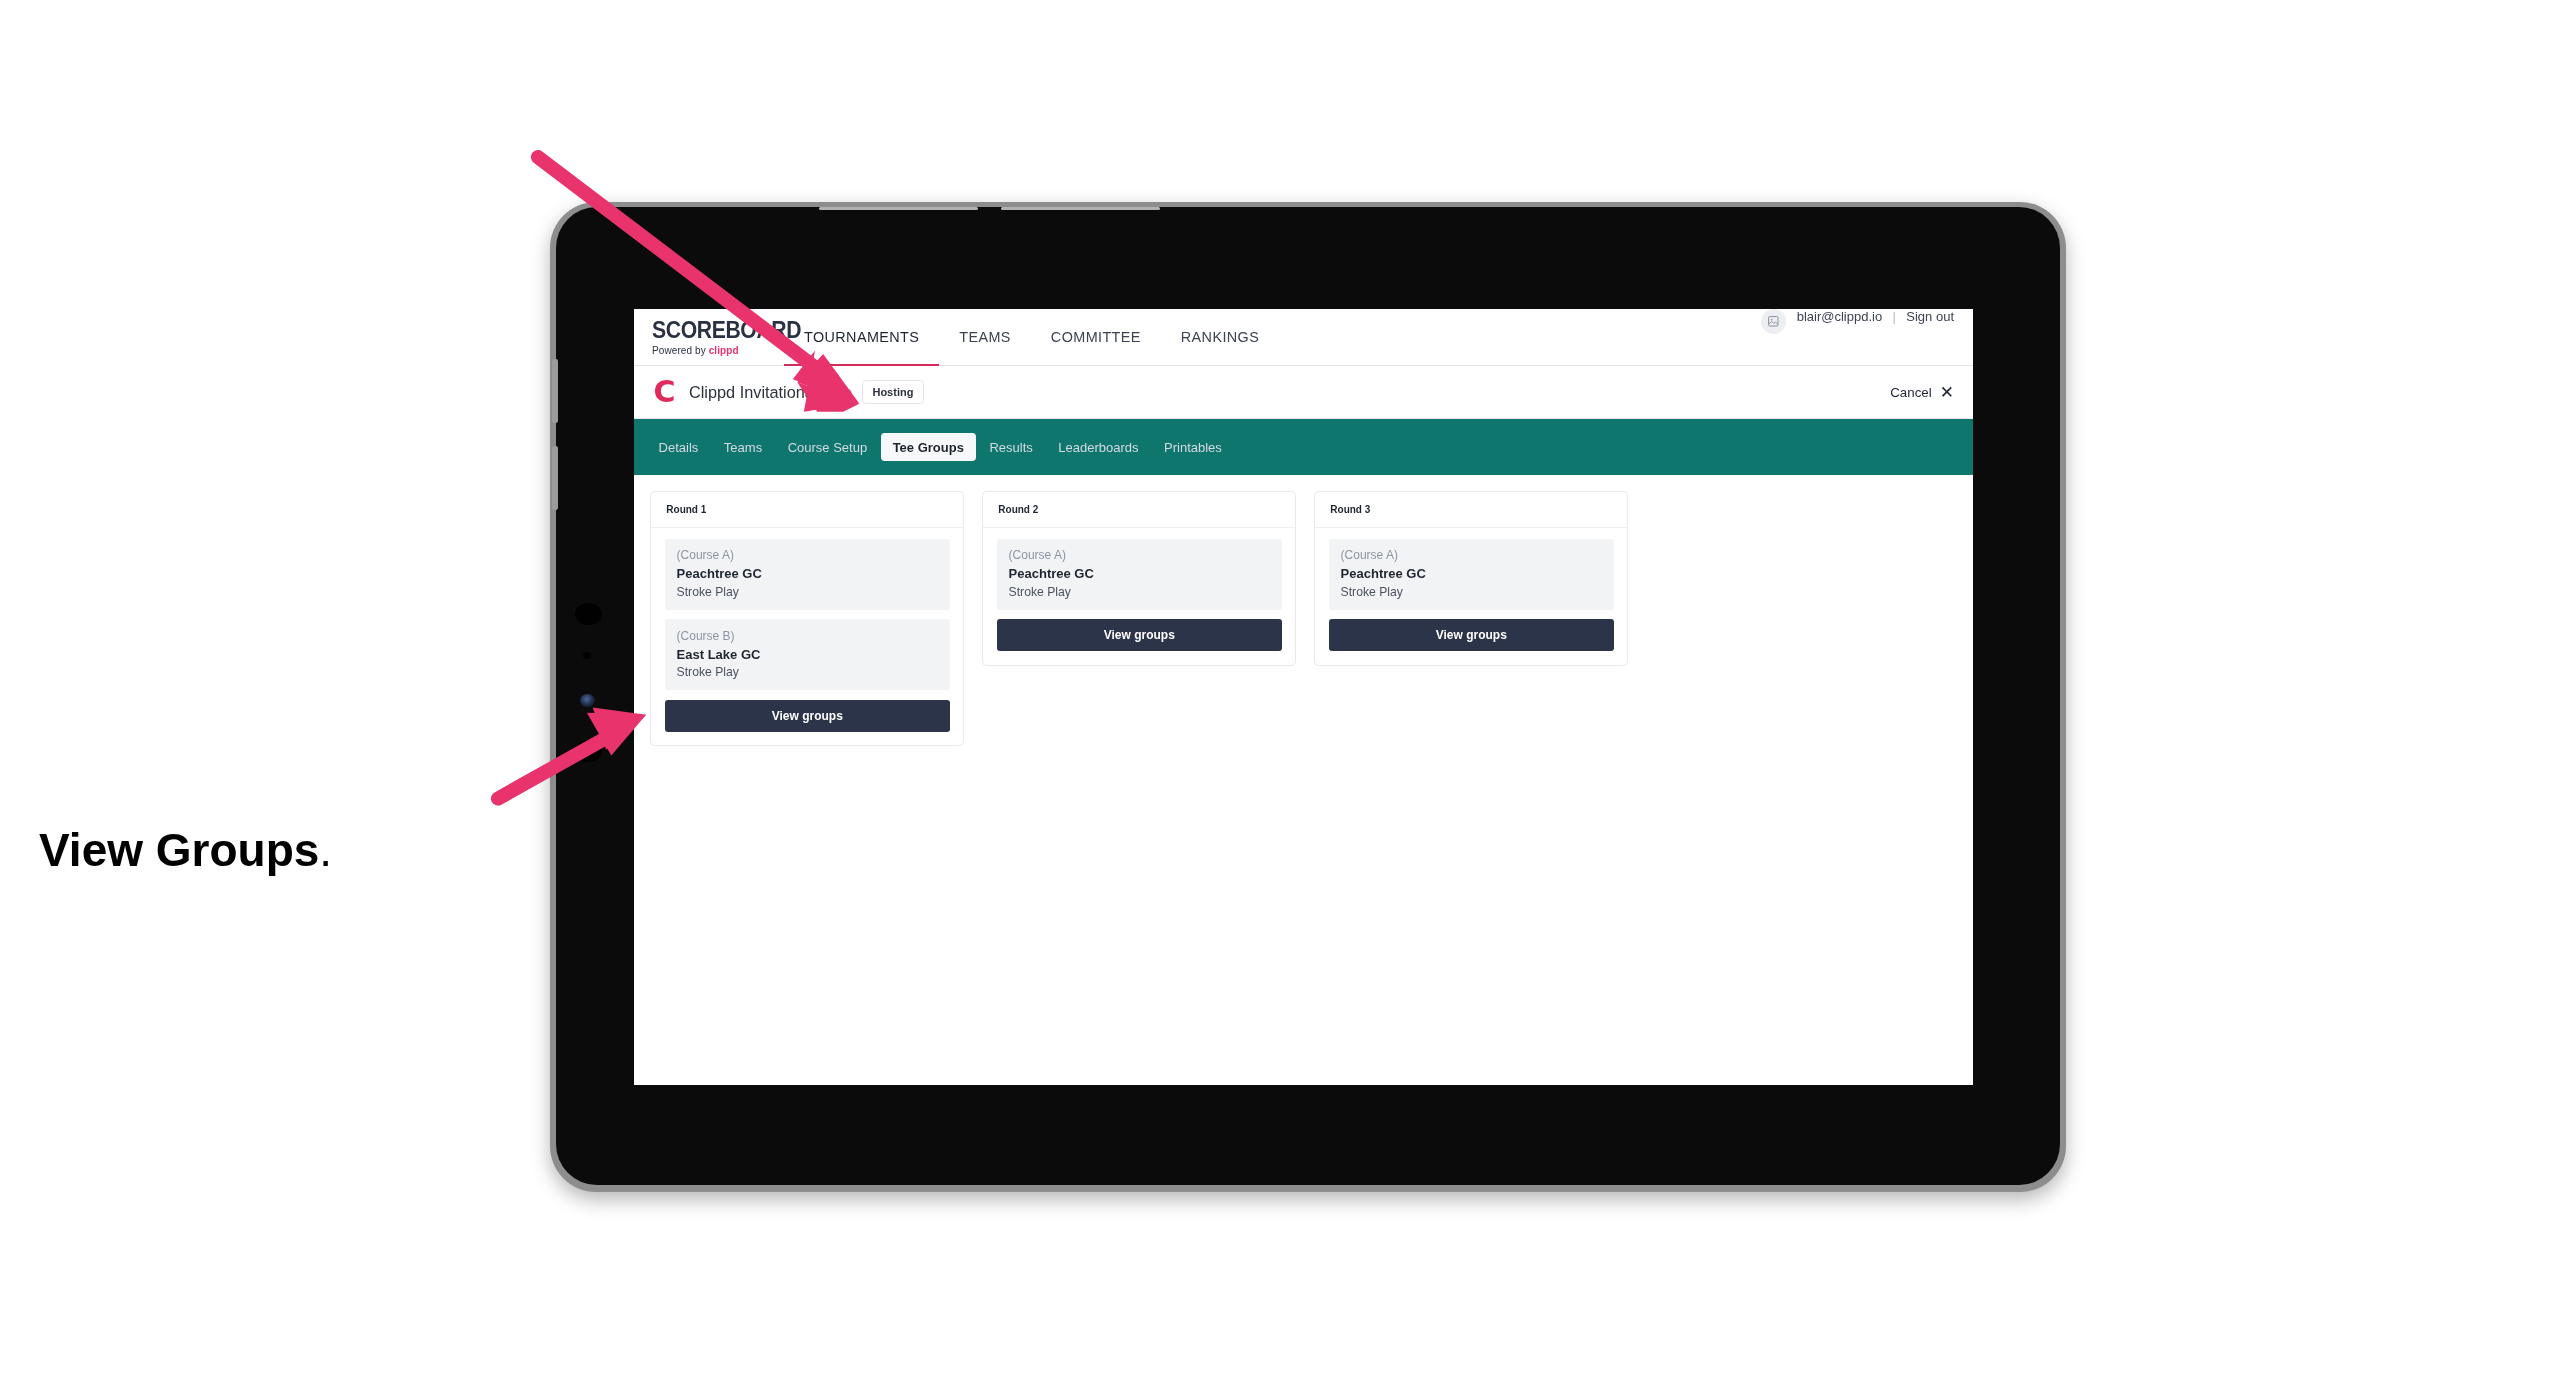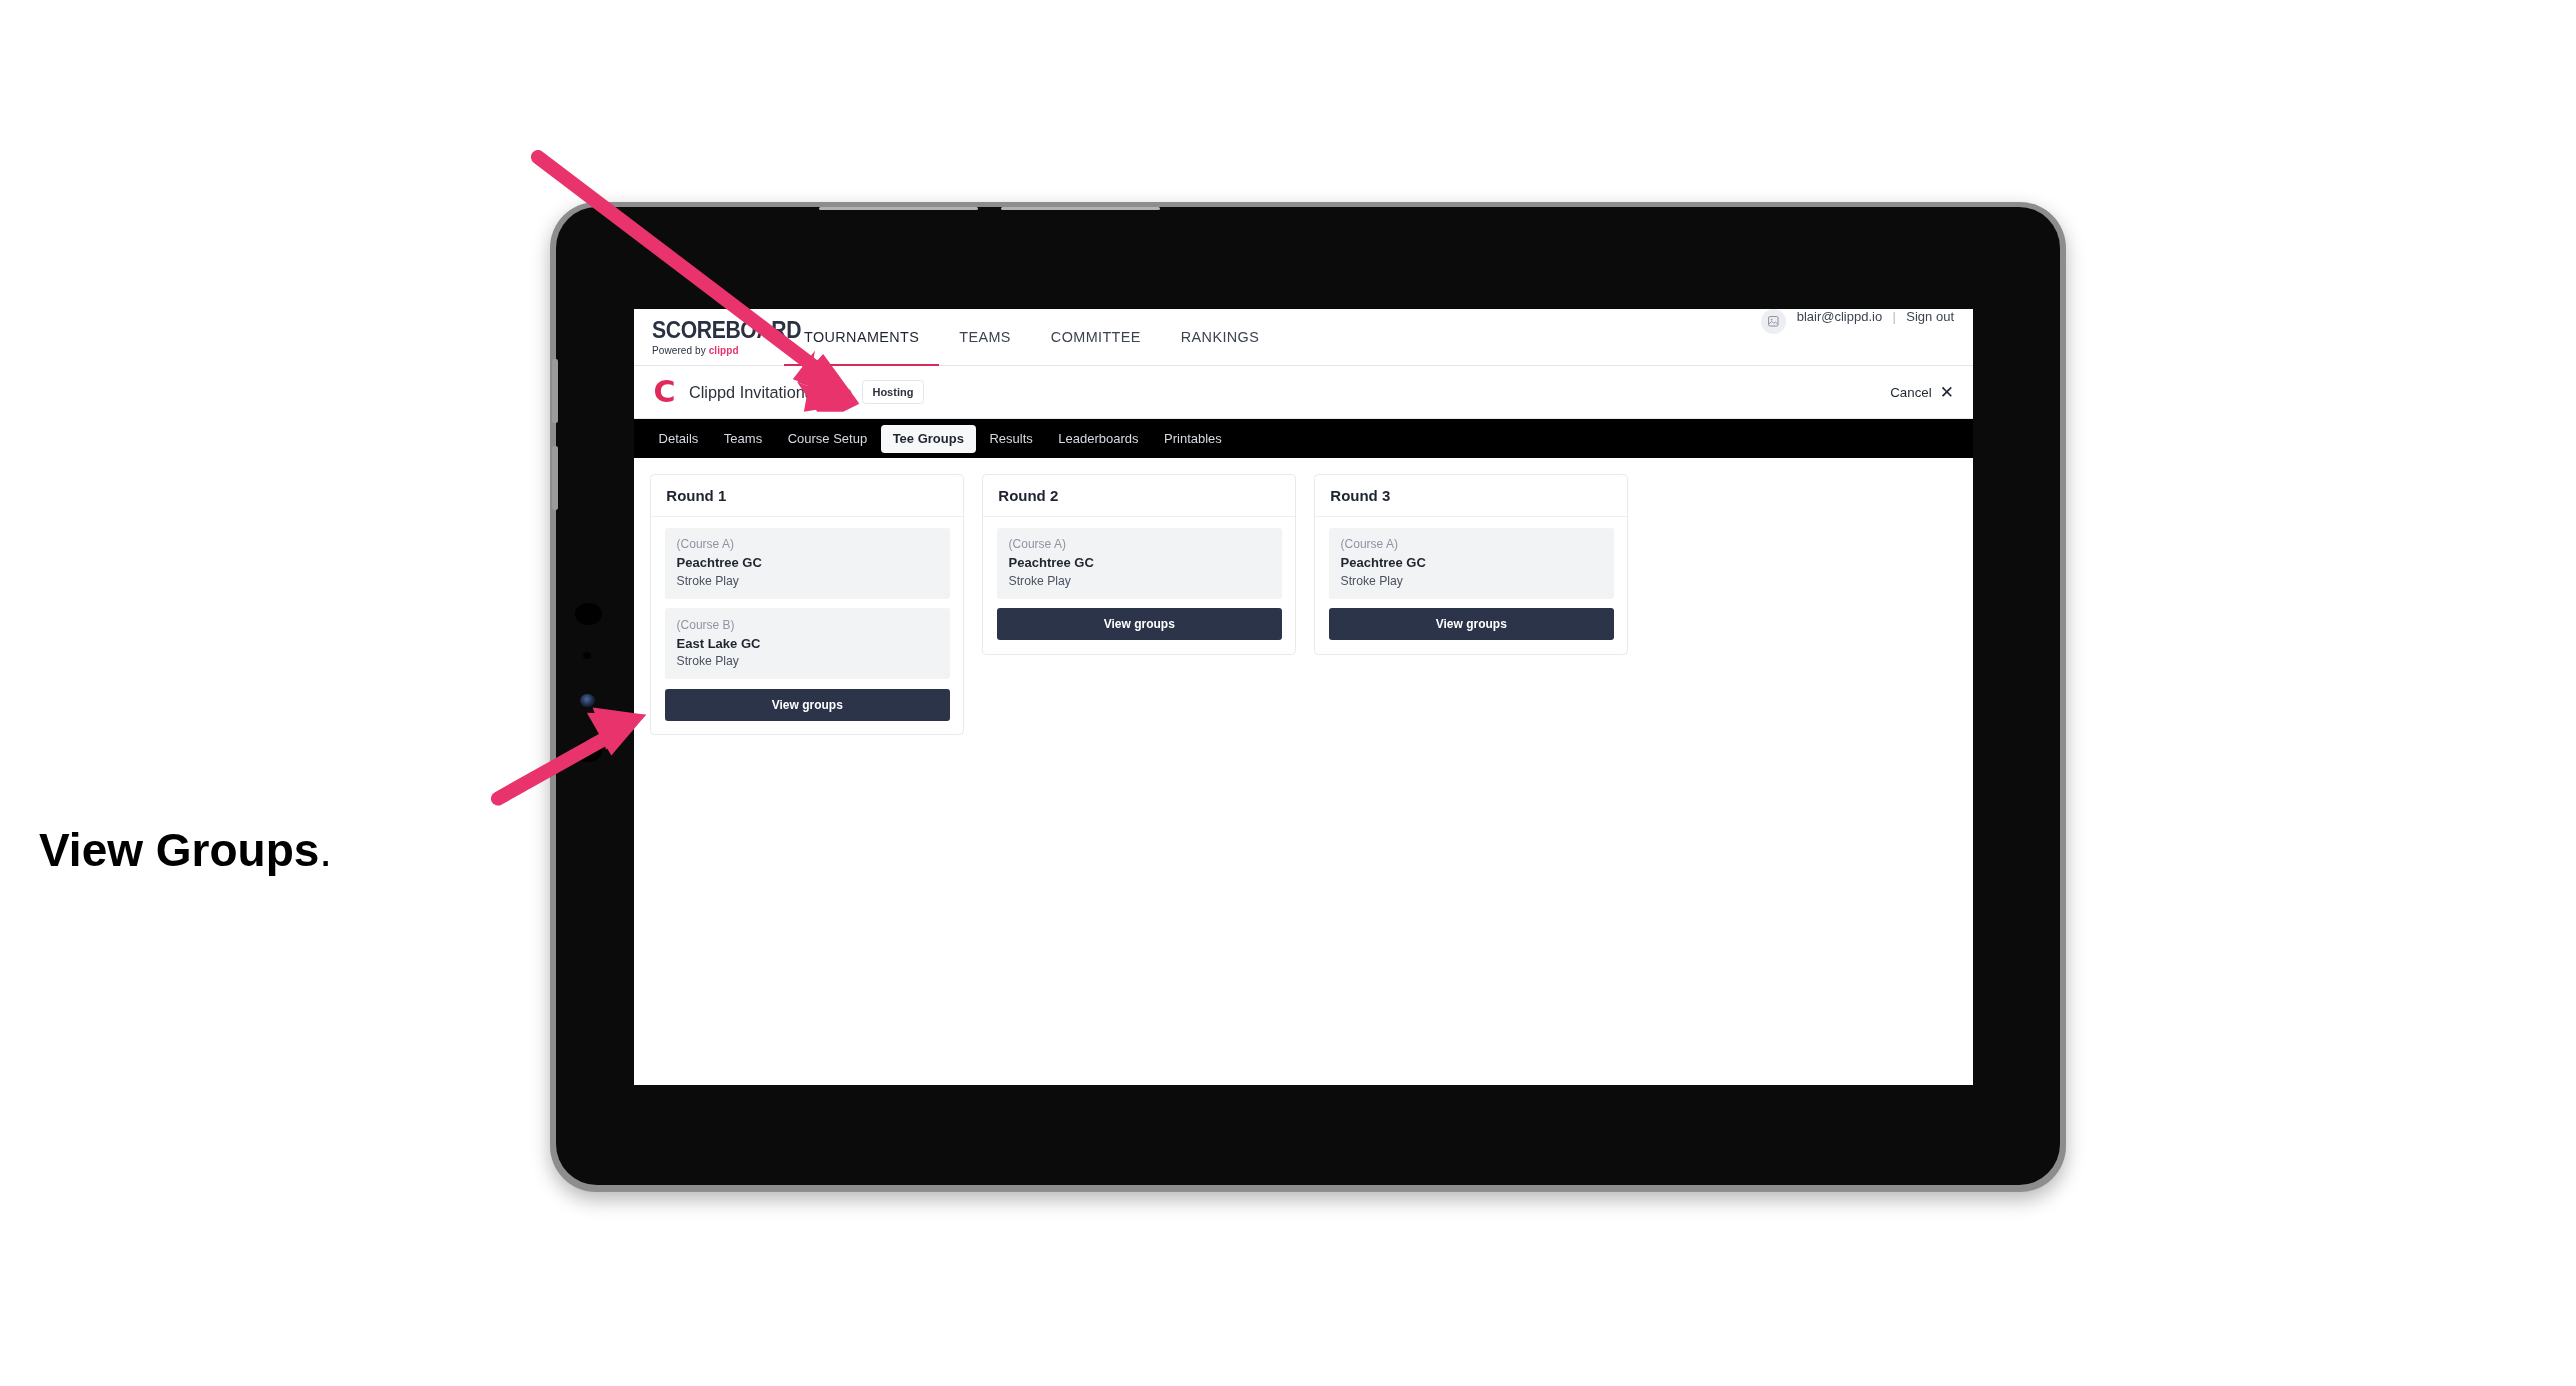--- a/index.html
+++ b/index.html
@@ -214,22 +214,22 @@
     align-items: center;
     gap: 8.1px;
     font-size: 13.3px;
     color: #1f2530;
     cursor: pointer;
   }
   #cancel-x { font-size: 17px; line-height: 1; font-weight: 400; }
 
   
   #tab-strip {
-    height: 39px;
-    background: #000000;
+    height: 56px;
+    background: #0f766e;
     display: flex;
     align-items: center;
     padding-left: 12.6px;
     gap: 1.5px;
   }
   .tab {
     font-size: 13px;
     color: #d6dae2;
     padding: 6.7px 12px;
     border-radius: 3.7px;
@@ -254,21 +254,21 @@
     width: 314px;
     background: #ffffff;
     border: 0.7px solid #e7e9ed;
     border-radius: 4.4px;
     overflow: hidden;
     box-sizing: border-box;
   }
   .round-head {
     padding: 12px 15px;
     border-bottom: 0.7px solid #edeff2;
-    font-size: 15px;
+    font-size: 10px;
     font-weight: 700;
     color: #1f2530;
   }
   .round-body { padding: 10.4px 13.3px 13.3px 13.3px; }
   .course-block {
     background: #f2f3f5;
     border-radius: 3px;
     padding: 9.6px 12px 11px 12px;
     margin-bottom: 9.6px;
   }

